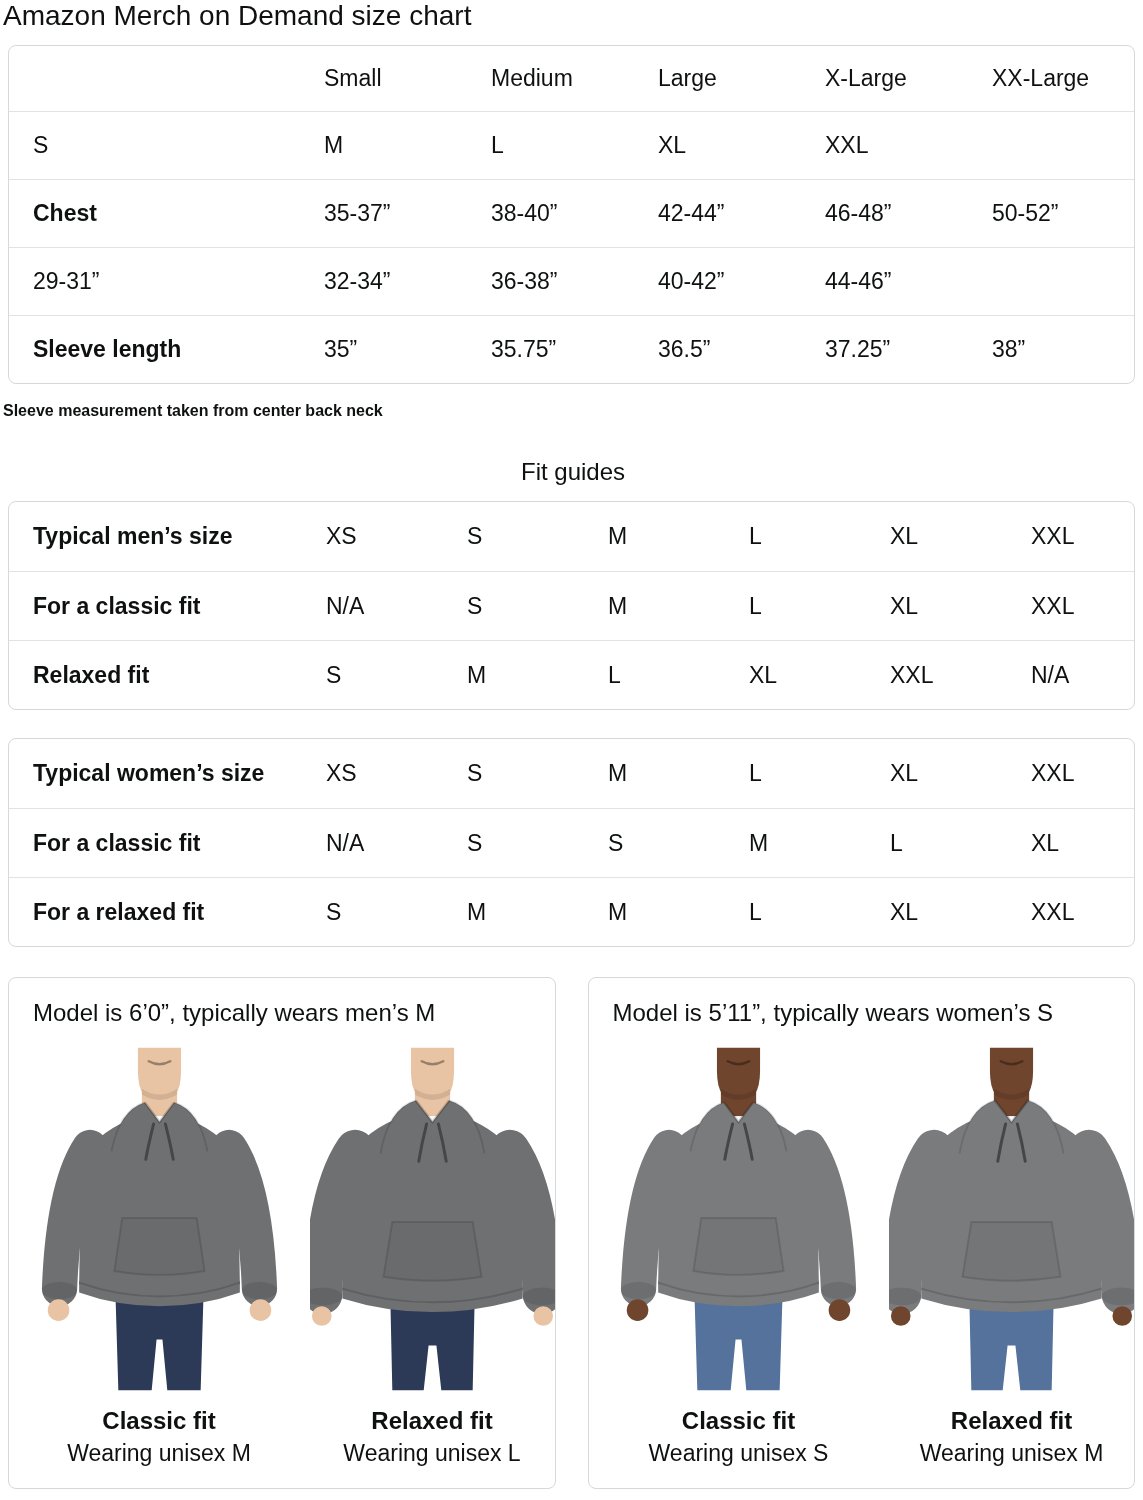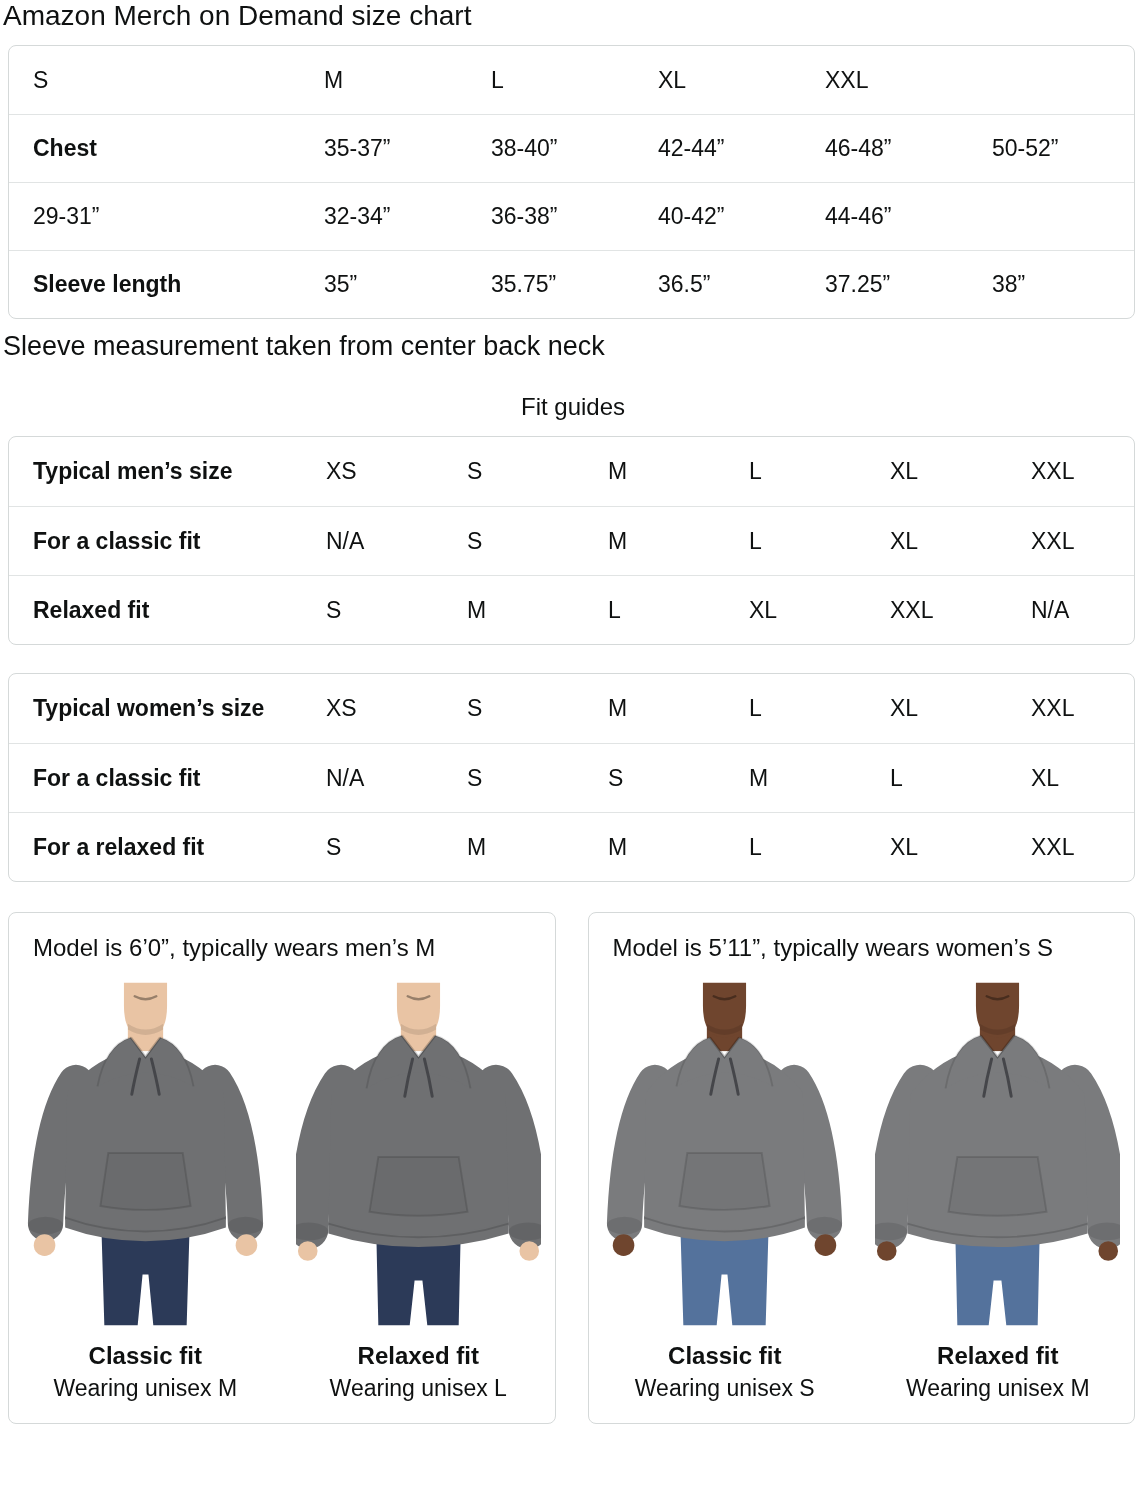--- a/index.html
+++ b/index.html
@@ -32,23 +32,24 @@
     padding-left: 24px;
     font-size: 23px;
   }
   .size-chart .trow { grid-template-columns: 291px repeat(5, 167px); min-height: 68px; }
   .size-chart .trow.head { min-height: 65px; }
   .mens-fit .trow, .womens-fit .trow { grid-template-columns: 293px repeat(6, 141px); min-height: 69px; }
   .trow + .trow { border-top: 1px solid #e1e4e4; }
   .trow .lbl { font-weight: 700; }
   .trow .cell, .trow .col-head { font-weight: 400; }
   .note {
-    font-size: 27px;
+    font-size: 16px;
     line-height: 26px;
     margin: 14px 8px 0 3px;
+    font-weight: bold;
   }
   .fit-guides-heading {
     font-size: 24px;
     font-weight: 400;
     line-height: 30px;
     margin: 33px 0 0 3px;
     text-align: center;
   }
   .panels {
     display: flex;
@@ -63,21 +64,21 @@
     background: #fff;
   }
   .panel-heading {
     font-size: 24px;
     font-weight: 400;
     line-height: 30px;
     padding: 20px 24px 0;
   }
   .figures {
     display: flex;
-    justify-content: center;
+    justify-content: flex-end;
     gap: 28px;
     margin-top: 16px;
   }
   .figure { width: 245px; }
   svg.model { width: 245px; height: 350px; display: block; background: #fff; }
   .caption-fit {
     font-size: 24px;
     font-weight: 700;
     text-align: center;
     line-height: 28px;
@@ -140,20 +141,28 @@
       <path d="M72,108 Q80,62 108,54 M142,54 Q170,62 178,108" stroke="rgba(0,0,0,0.12)" stroke-width="2" fill="none"></path>
       <path d="M119,78 q-5,20 -8,38" stroke="#45464a" stroke-width="3" fill="none" stroke-linecap="round"></path>
       <path d="M131,78 q5,20 8,38" stroke="#45464a" stroke-width="3" fill="none" stroke-linecap="round"></path>
     </symbol>
   </defs>
 </svg>
 
 <h1 class="page-title">Amazon Merch on Demand size chart</h1>
 
 <div class="card size-chart">
+  <div class="trow head">
+    <div class="lbl"></div>
+    <div class="col-head">Small</div>
+    <div class="col-head">Medium</div>
+    <div class="col-head">Large</div>
+    <div class="col-head">X-Large</div>
+    <div class="col-head">XX-Large</div>
+  </div>
   <div class="trow">
     <div class="cell">S</div>
     <div class="cell">M</div>
     <div class="cell">L</div>
     <div class="cell">XL</div>
     <div class="cell">XXL</div>
   </div>
   <div class="trow">
     <div class="lbl">Chest</div>
     <div class="cell">35-37”</div>

